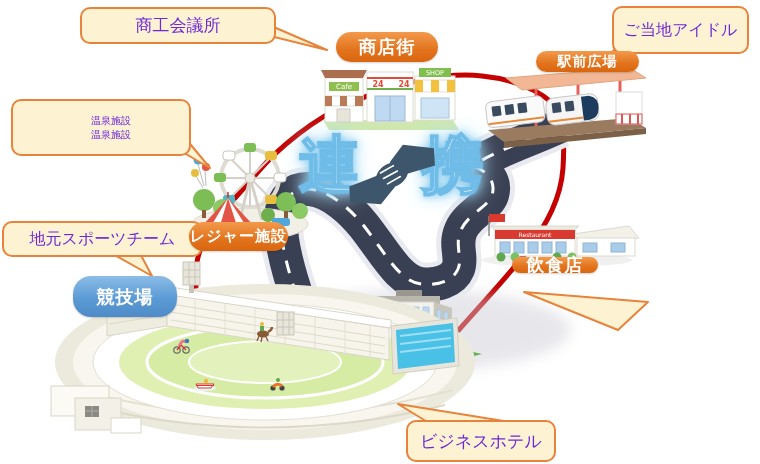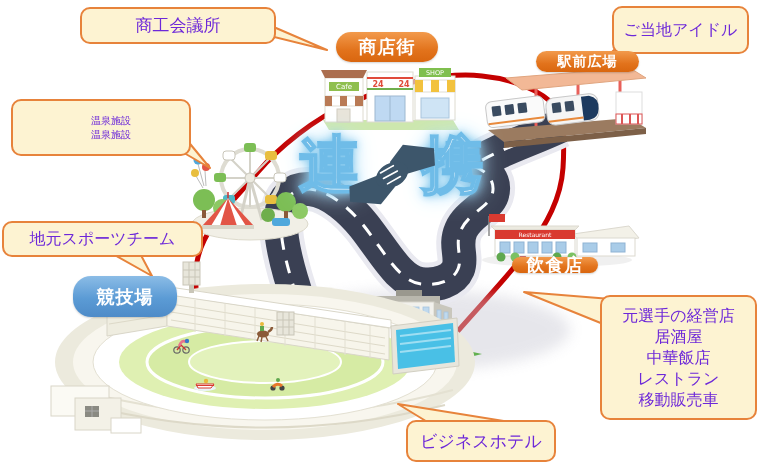--- a/index.html
+++ b/index.html
@@ -352,38 +352,34 @@
 
   <div class="callout" style="left:11px;top:99px;width:180px;height:57px;font-size:10px;padding-left:20px;">
     <span>温泉施設</span>
     <span>温泉施設</span>
   </div>
 
   <div class="callout" style="left:2px;top:221px;width:201px;height:36px;font-size:16px;">
     <span>地元スポーツチーム</span>
   </div>
 
-  <div class="callout" style="left:600px;top:295px;width:157px;height:125px;font-size:16px;">
-    <span>元選手の経営店</span>
-    <span>居酒屋</span>
-    <span>中華飯店</span>
-    <span>レストラン</span>
-    <span>移動販売車</span>
-  </div>
 
   <div class="callout" style="left:406px;top:420px;width:150px;height:42px;font-size:17px;">
     <span>ビジネスホテル</span>
   </div>
 
   <div class="pill orange" style="left:336px;top:32px;width:102px;height:30px;font-size:18px;">
     <span>商店街</span>
   </div>
   <div class="pill orange" style="left:536px;top:51px;width:103px;height:21px;font-size:14px;">
     <span>駅前広場</span>
   </div>
+  <div class="pill orange" style="left:189px;top:222px;width:99px;height:29px;font-size:15px;">
+    <span>レジャー施設</span>
+  </div>
   <div class="pill blue" style="left:73px;top:276px;width:104px;height:41px;font-size:18px;">
     <span>競技場</span>
   </div>
   <div class="pill orange" style="left:512px;top:257px;width:86px;height:16px;font-size:18px;">
     <span>飲食店</span>
   </div>
 
 </div>
 
 </body></html>

